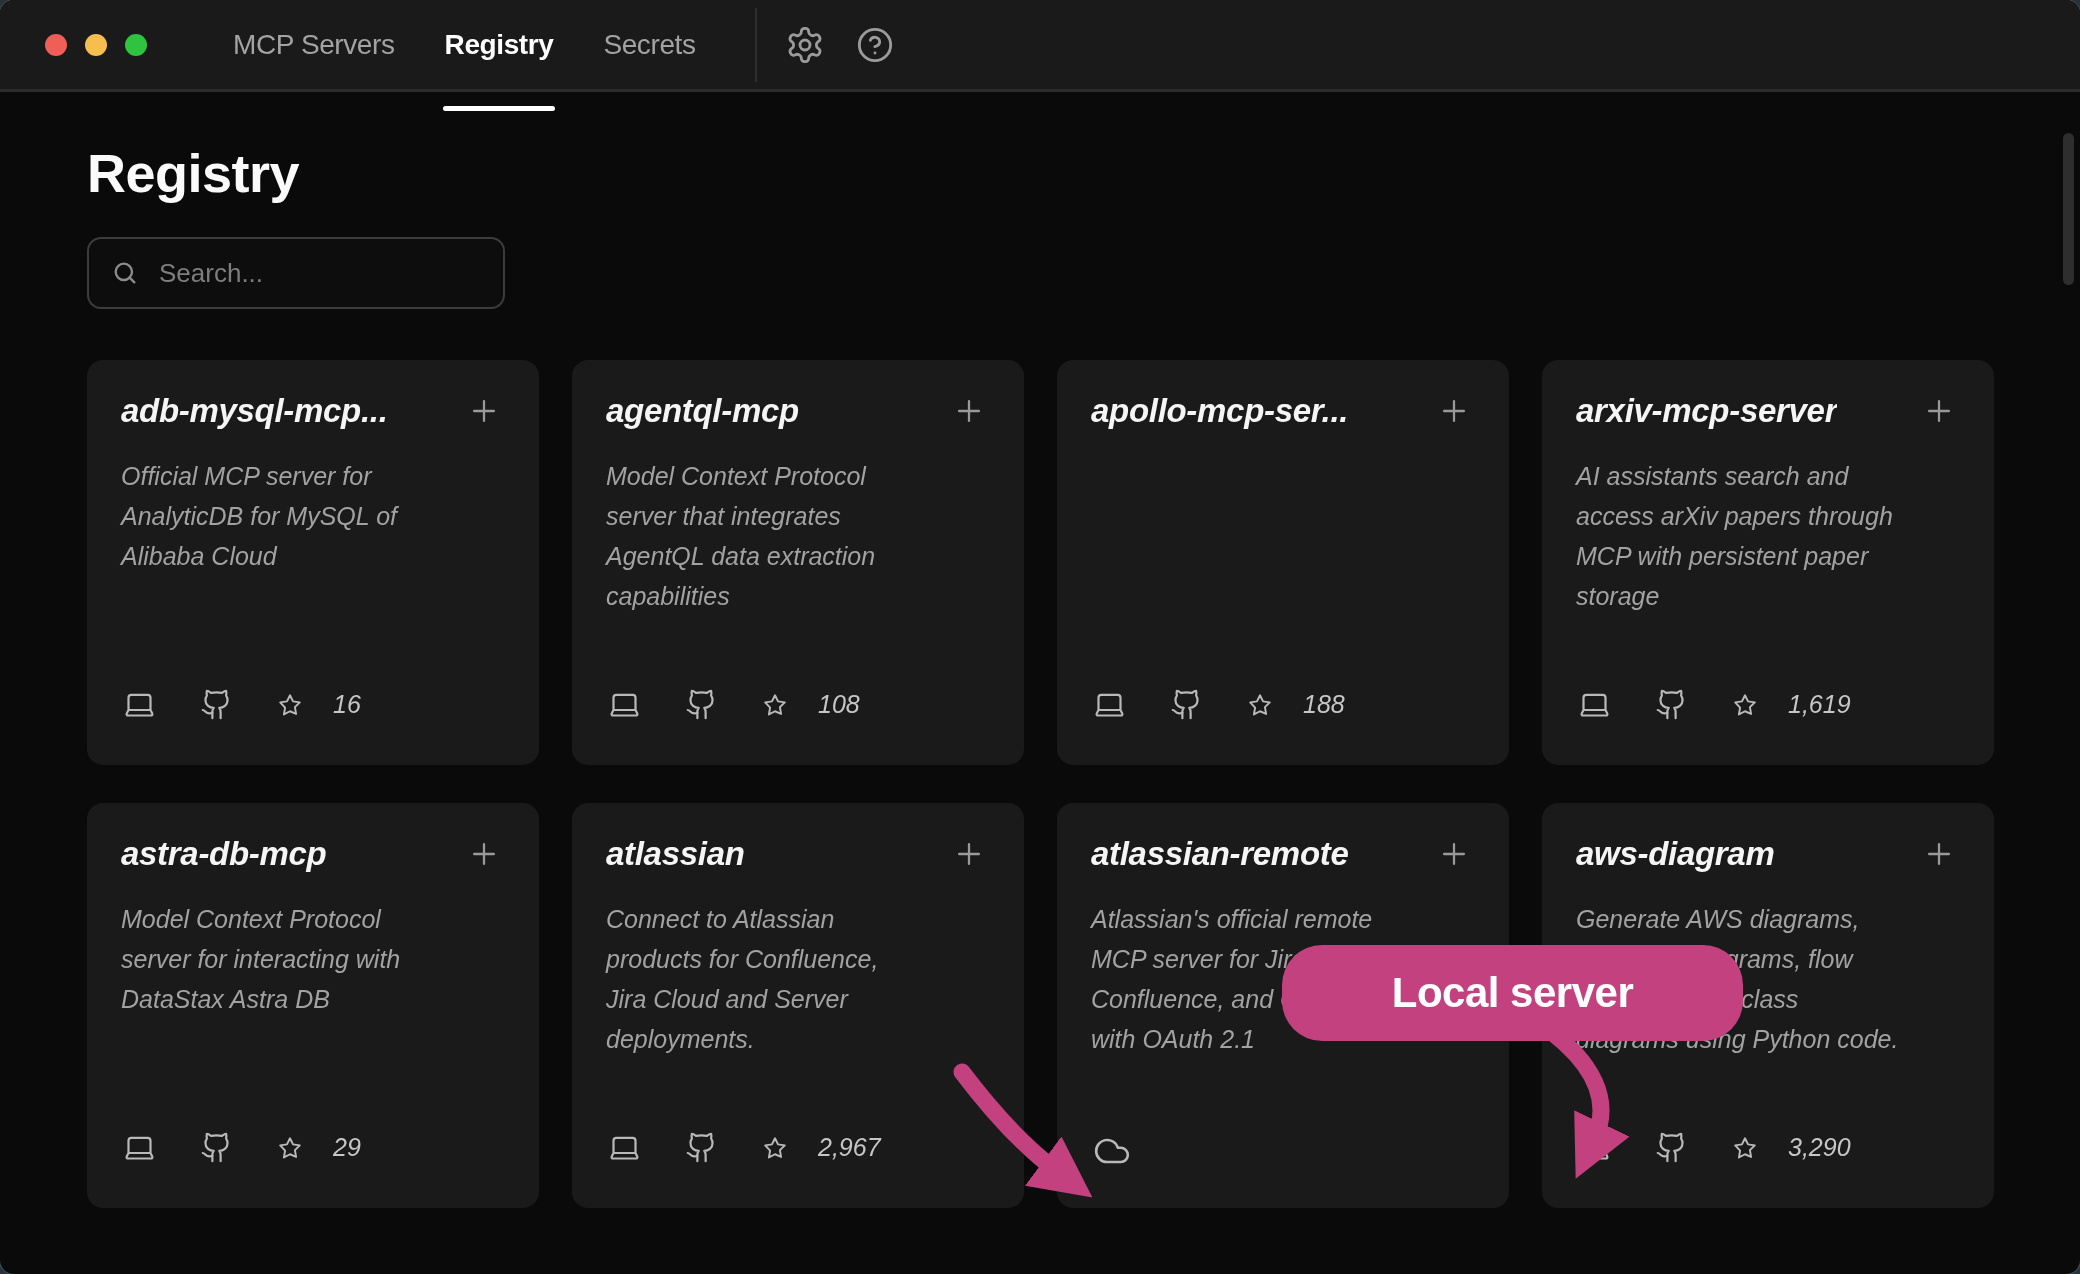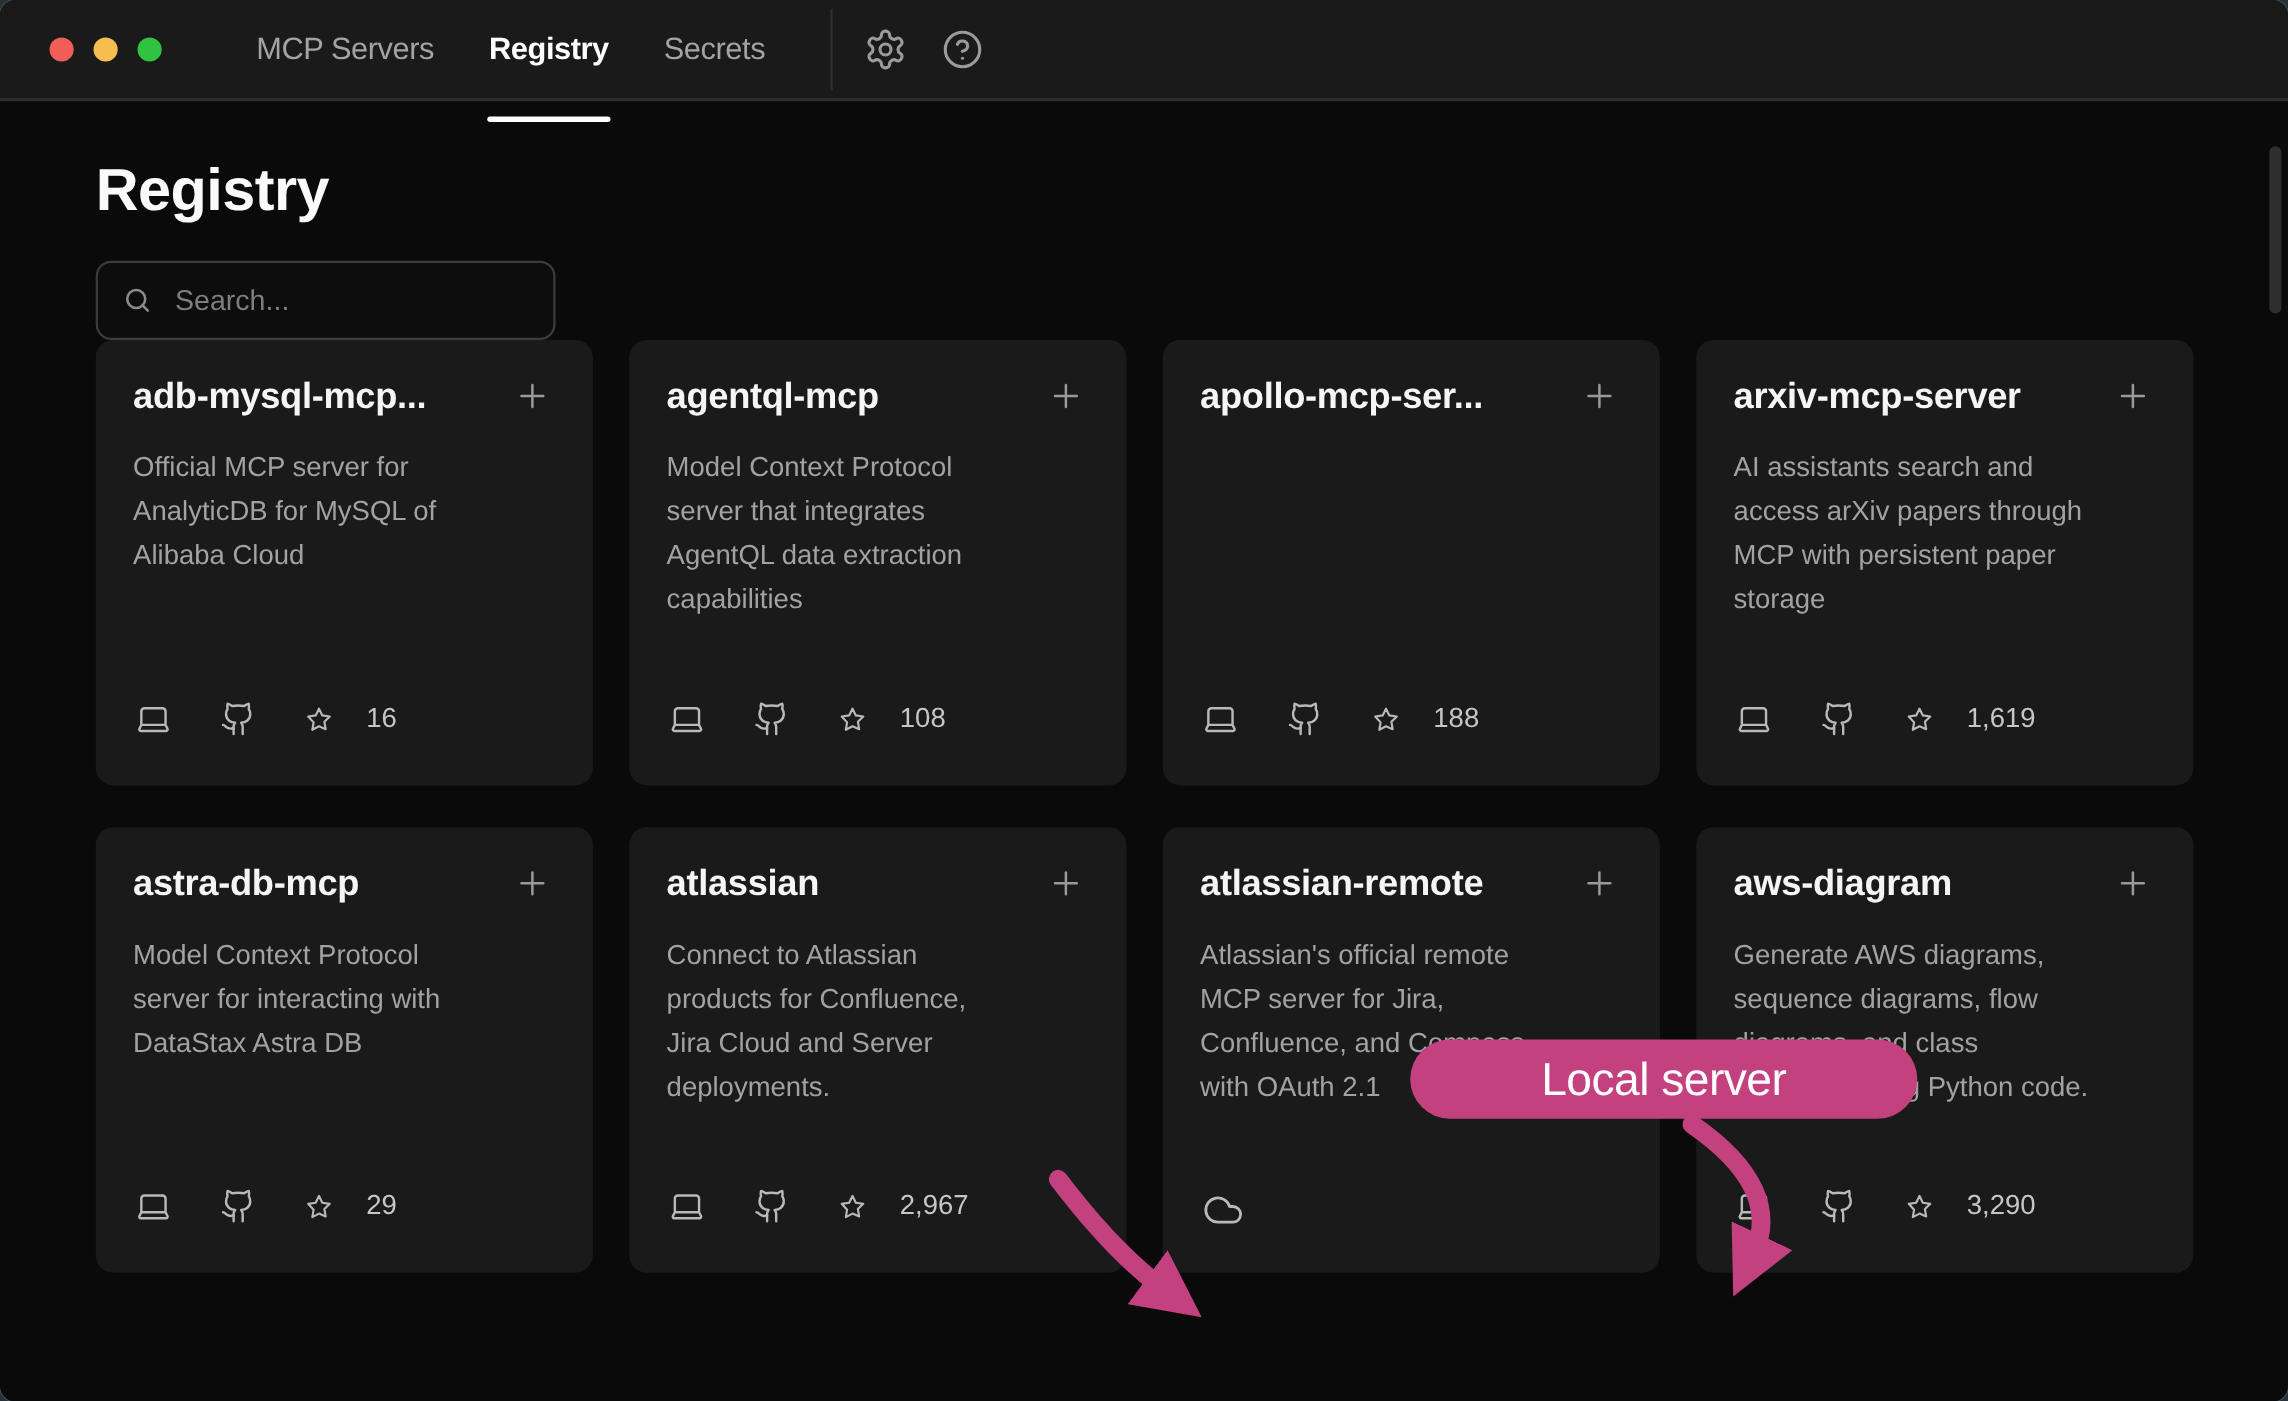--- a/index.html
+++ b/index.html
@@ -21,39 +21,39 @@
   .icon-btn svg { width:40px; height:40px; }
 
   
   .content { padding:0 87px; }
   h1.page-title { margin-top:50px; font-size:54px; font-weight:700; letter-spacing:-.5px; color:#fafafa; }
   .search { margin-top:33px; width:418px; height:72px; border:2px solid #3c3c3c; border-radius:14px; display:flex; align-items:center; padding:0 22px; background:#0d0d0d; }
   .search svg { width:28px; height:28px; color:#8b8b8b; flex:none; }
   .search input { flex:1; margin-left:20px; background:transparent; border:none; outline:none; font-size:26px; color:#e8e8e8; font-family:inherit; }
   .search input::placeholder { color:#7e7e7e; }
 
-  .grid { display:grid; grid-template-columns:repeat(4,452px); column-gap:33px; row-gap:38px; }
+  .grid { margin-top:51px; display:grid; grid-template-columns:repeat(4,452px); column-gap:33px; row-gap:38px;font-style:italic; }
   .card { position:relative; height:405px; background:#1a1a1a; border-radius:16px; padding:30px 34px 0 34px; cursor:pointer; }
   .card-head { display:flex; justify-content:space-between; align-items:center; }
   .card-title { font-size:33px; font-weight:700; letter-spacing:-.3px; color:#f5f5f5; white-space:nowrap; overflow:hidden; }
   .add-btn { background:none; border:none; color:#9a9a9a; cursor:pointer; padding:4px; margin-left:8px; flex:none; }
   .add-btn svg { width:34px; height:34px; }
   .card-desc { margin-top:24px; font-size:25px; line-height:40px; color:#a2a2a2; white-space:pre-line; }
   .card-footer { position:absolute; left:36px; bottom:44px; display:flex; align-items:center; gap:44px; color:#b9b9b9; }
   .card-footer svg { width:33px; height:33px; display:block; }
   .stars { display:flex; align-items:center; gap:30px; }
   .stars svg { width:26px; height:26px; }
   .star-count { font-size:25px; color:#c6c6c6; }
 
   
   .scroll-thumb { position:absolute; right:6px; top:133px; width:11px; height:152px; border-radius:6px; background:#2e2e2e; }
 
   
   .arrows { position:absolute; inset:0; z-index:5; pointer-events:none; }
-  .bubble { position:absolute; z-index:6; display:flex; align-items:center; justify-content:center; height:72px; border-radius:40px; background:var(--pink,#c2417e); color:#ffffff; font-size:42px; font-weight:400; letter-spacing:-.5px; }
+  .bubble { position:absolute; z-index:6; display:flex; align-items:center; justify-content:center; height:96px; border-radius:40px; background:var(--pink,#c2417e); color:#ffffff; font-size:42px; font-weight:700; letter-spacing:-.5px; }
   .bubble.remote { left:720px; top:1005px; width:462px; }
   .bubble.local  { left:1282px; top:945px; width:461px; }
 </style>
 </head>
 <body>
 
 <div class="window">
 
   <header class="topbar">
     <div class="lights">

